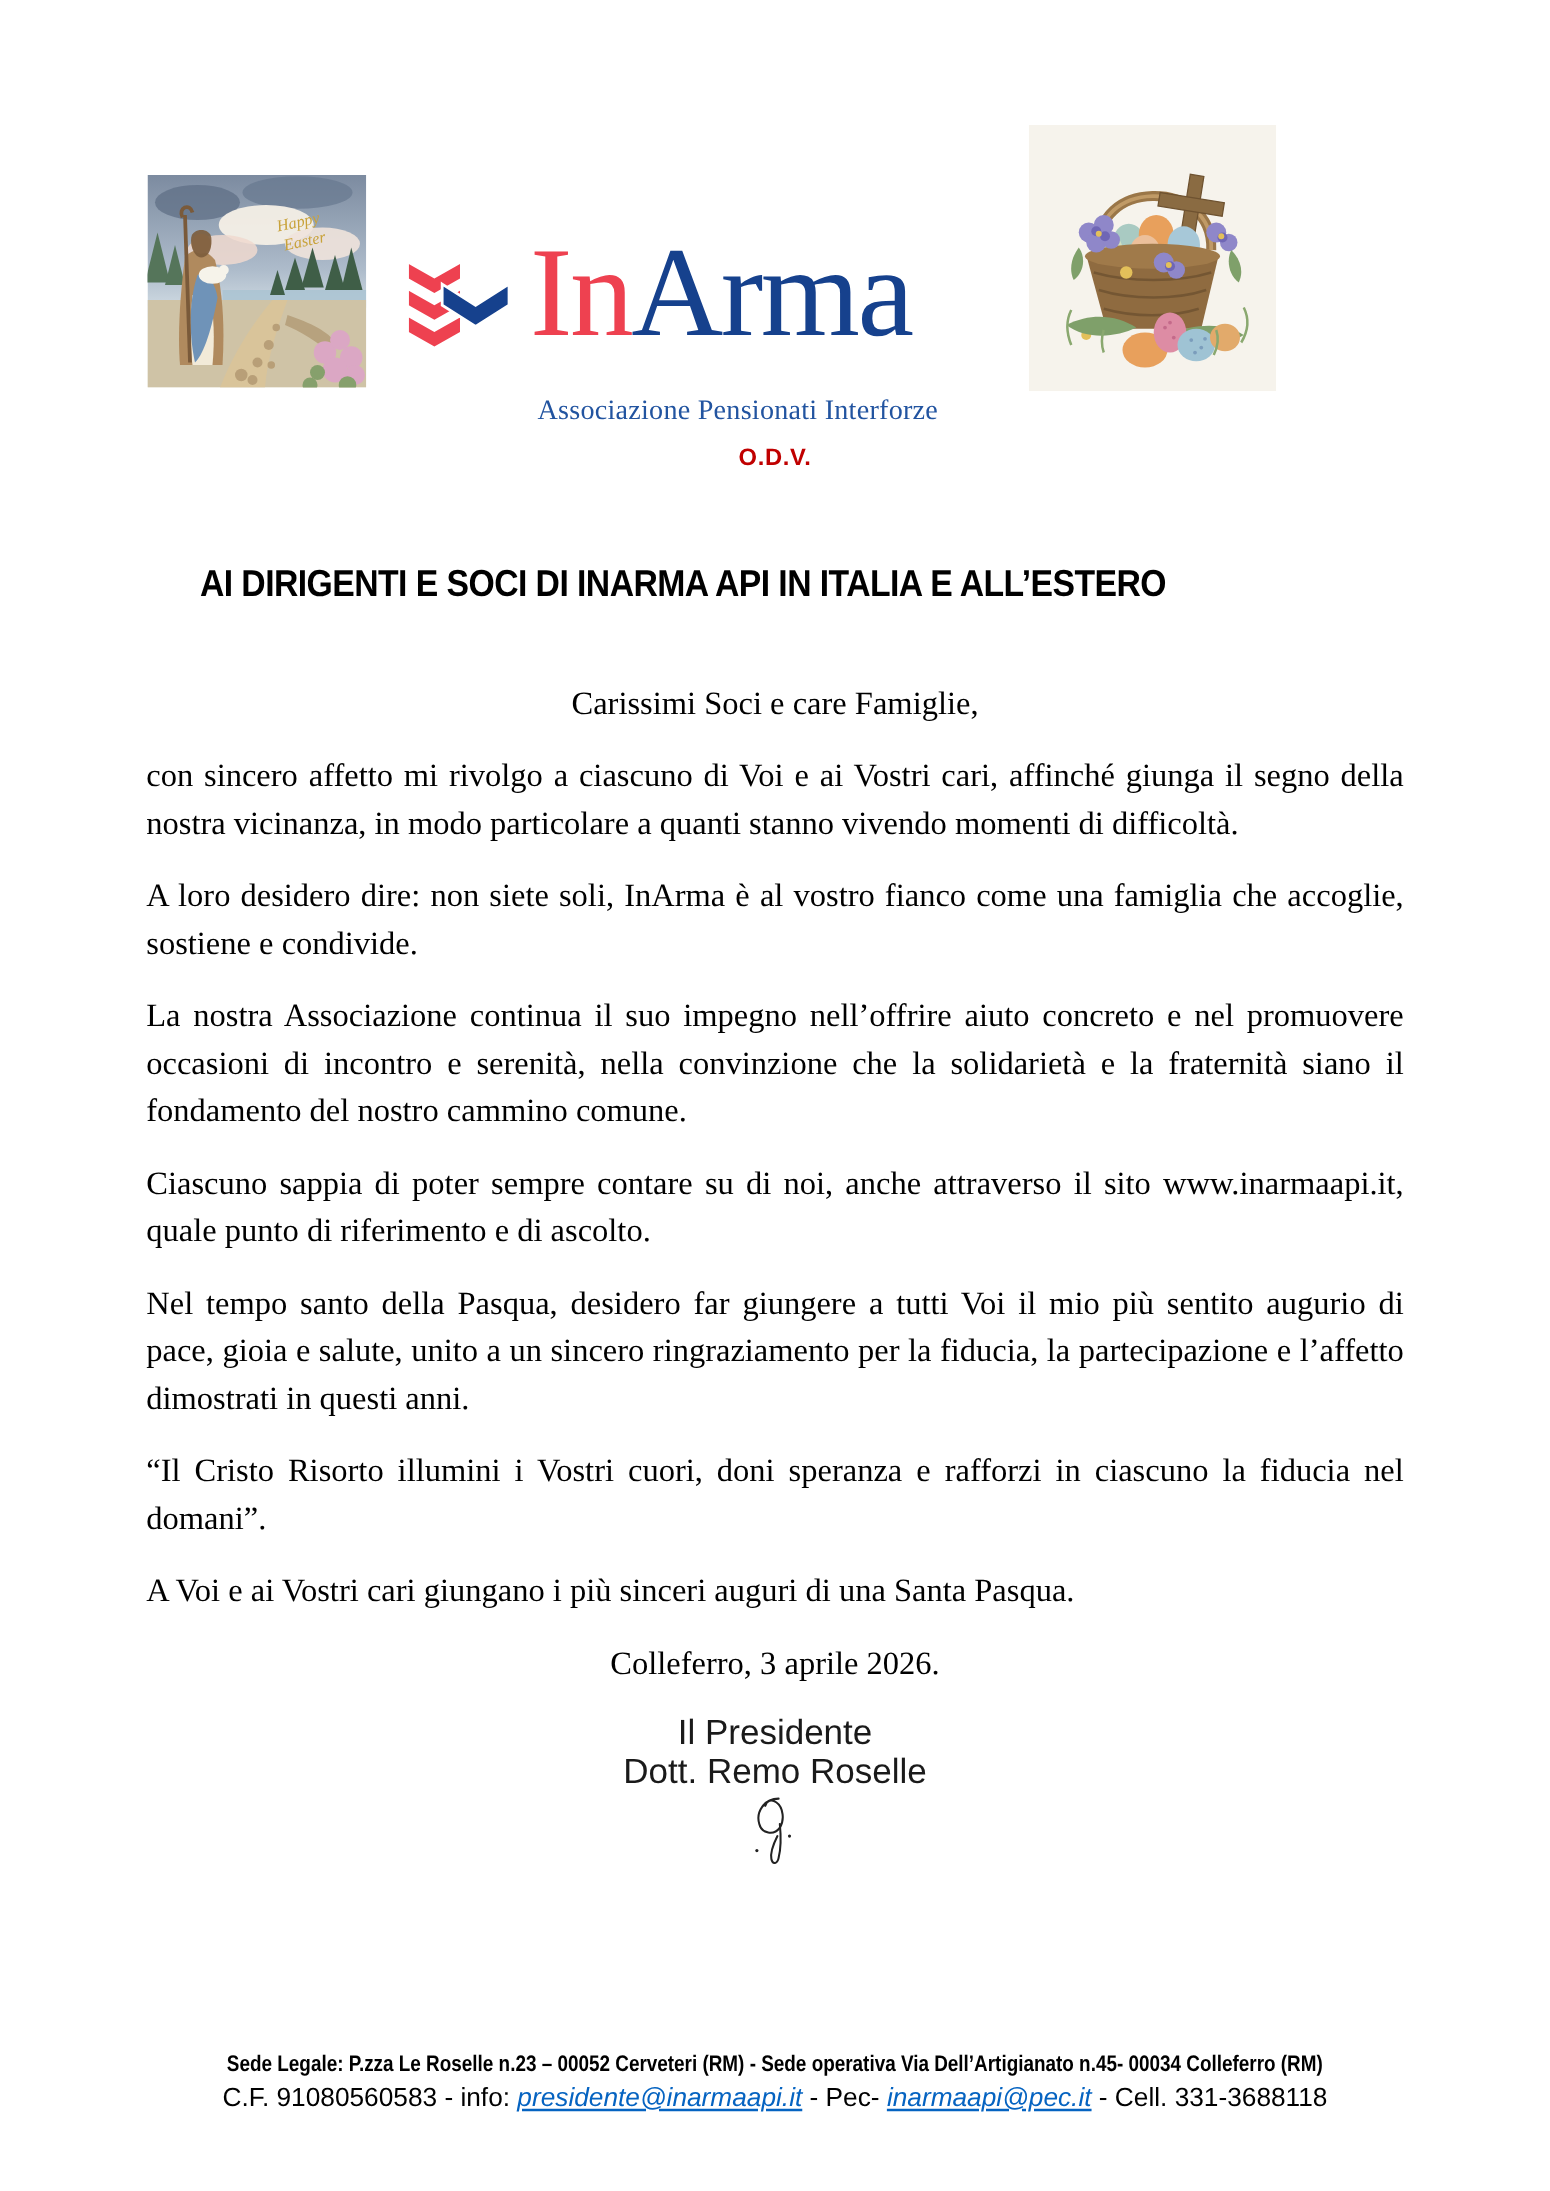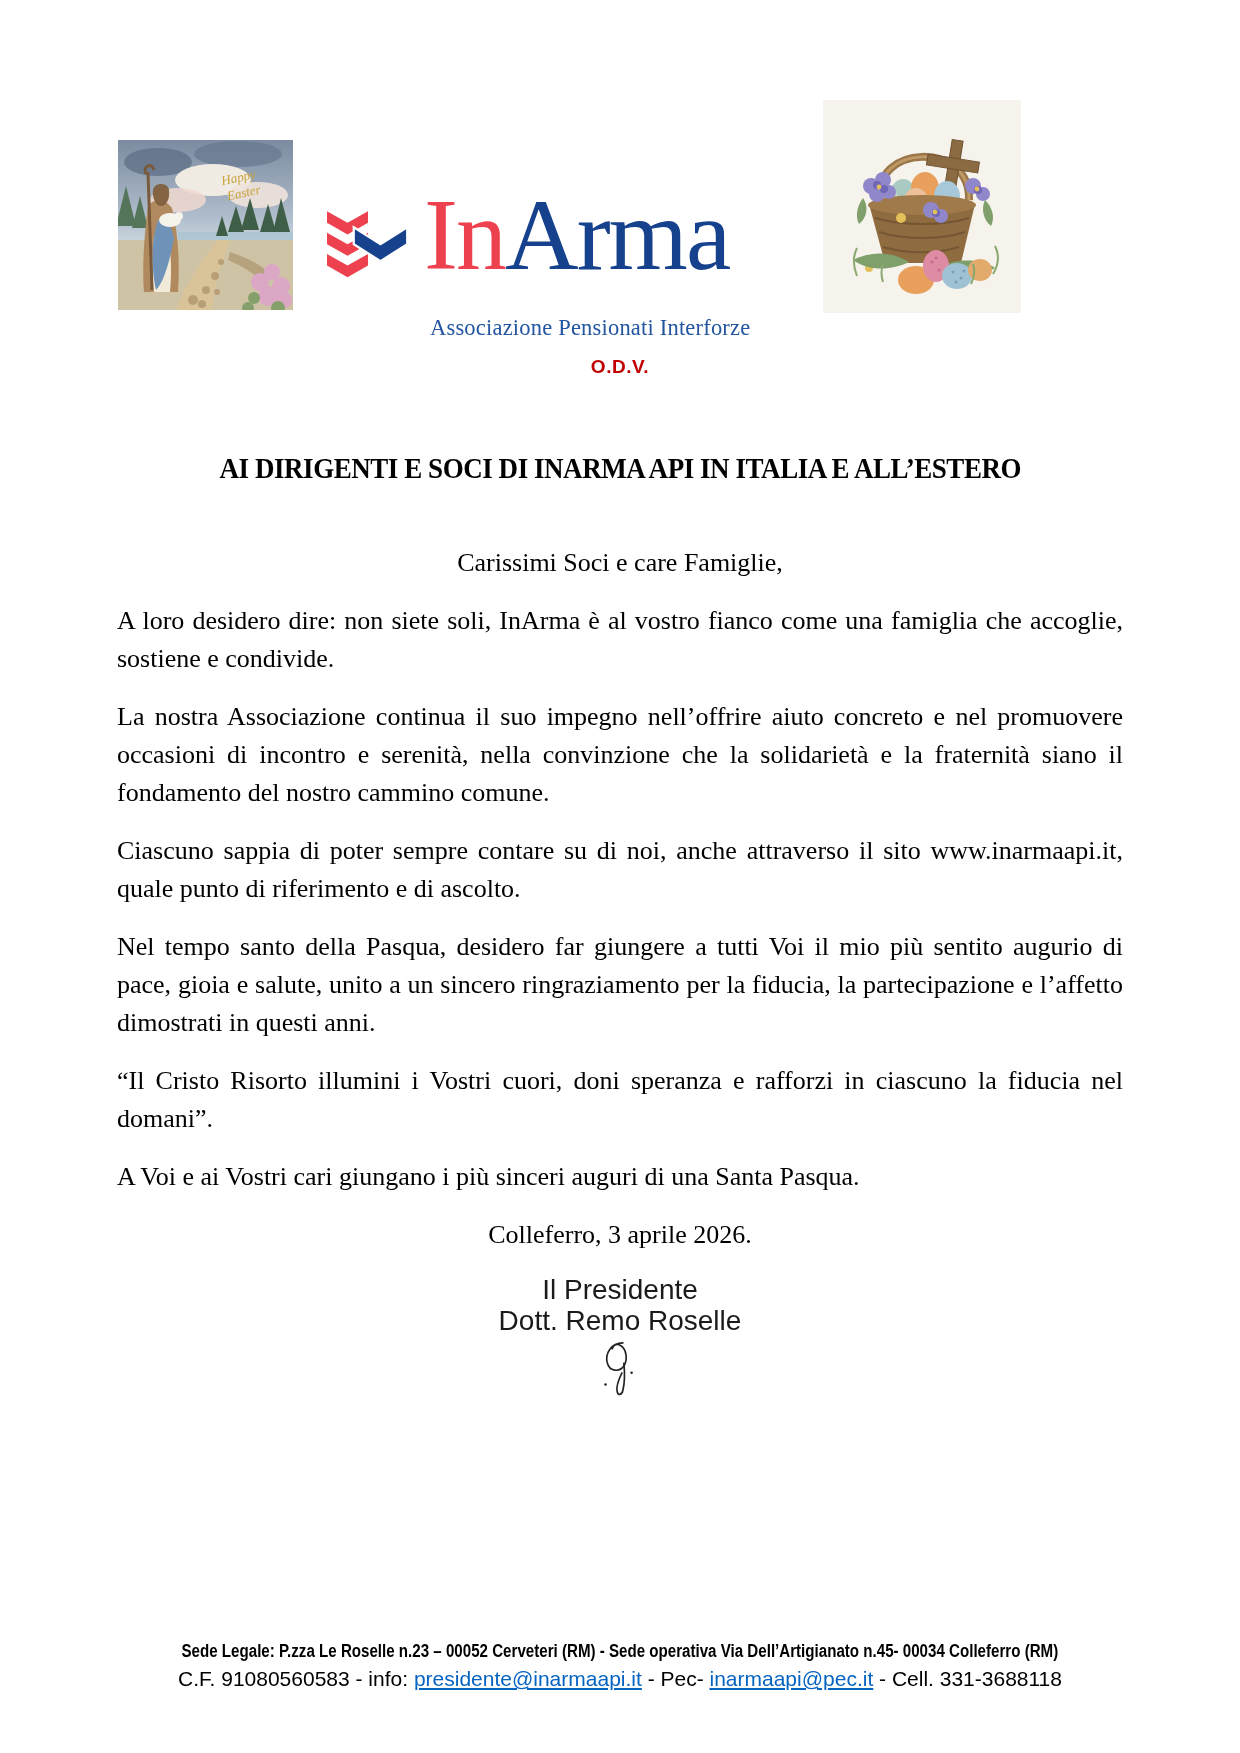--- a/index.html
+++ b/index.html
@@ -16,38 +16,38 @@
   .wm-in{color:#EE4150;}
   .wm-arma{color:#16418D;}
   .logo-sub{position:absolute;left:430px;top:287px;font-family:"Liberation Serif",serif;
             font-size:22.5px;color:#2254A0;letter-spacing:0.2px;white-space:nowrap;margin-top:28px;}
   .odv{position:absolute;left:0;top:356px;width:1240px;text-align:center;
        font-family:"Liberation Sans",sans-serif;font-size:19px;font-weight:600;
        color:#C00000;letter-spacing:0.5px;}
 
   
   .letter{position:absolute;left:117px;top:450px;width:1006px;}
-  .title{margin:0 0 58px 0;text-align:center;font-family:Liberation Serif, serif;
+  .title{margin:0 0 58px 0;text-align:left;font-family:Liberation Sans, sans-serif;
          font-weight:bold;font-size:30px;line-height:36px;letter-spacing:-0.5px;color:#000;}
   .title .squeeze{display:inline-block;transform:scaleX(0.90);transform-origin:center;white-space:nowrap;}
   .letter p{margin:0 0 20px 0;font-size:26px;line-height:38px;text-align:justify;}
   .letter p.left{text-align:center;}
 
   
   .sig{margin-top:16px;text-align:center;font-family:"Liberation Sans",sans-serif;
        font-size:28px;line-height:31px;color:#1a1a1a;}
   .sig-scribble{display:block;margin:4px auto 0 auto;width:42px;height:58px;}
 
   
   .ftr{position:absolute;left:0;right:0;bottom:61px;text-align:center;
        font-family:"Liberation Sans",sans-serif;color:#000;}
   .f1{font-weight:bold;font-size:18px;line-height:22px;}
   .f1 .squeeze{display:inline-block;transform:scaleX(0.84);transform-origin:center;white-space:nowrap;}
   .f2{font-size:21px;line-height:26px;margin-top:4px;}
-  .f2 a{color:#0563C1;text-decoration:underline;}
+  .f2 a{color:#0563C1;text-decoration:underline;font-style:italic;}
 </style>
 </head>
 <body>
 
 <div class="page">
 
   <div class="hdr">
 
     <svg class="img-left" viewBox="0 0 175 170">
       <defs>
@@ -203,20 +203,21 @@
       </g>
     </svg>
 
     <div class="odv">O.D.V.</div>
   </div>
 
   <div class="letter">
     <h1 class="title"><span class="squeeze">AI DIRIGENTI E SOCI DI INARMA API IN ITALIA E ALL’ESTERO</span></h1>
 
     <p class="left">Carissimi Soci e care Famiglie,</p>
+    <p>con sincero affetto mi rivolgo a ciascuno di Voi e ai Vostri cari, affinché giunga il segno della nostra vicinanza, in modo particolare a quanti stanno vivendo momenti di difficoltà.</p>
     <p>A loro desidero dire: non siete soli, InArma è al vostro fianco come una famiglia che accoglie, sostiene e condivide.</p>
     <p>La nostra Associazione continua il suo impegno nell’offrire aiuto concreto e nel promuovere occasioni di incontro e serenità, nella convinzione che la solidarietà e la fraternità siano il fondamento del nostro cammino comune.</p>
     <p>Ciascuno sappia di poter sempre contare su di noi, anche attraverso il sito www.inarmaapi.it, quale punto di riferimento e di ascolto.</p>
     <p>Nel tempo santo della Pasqua, desidero far giungere a tutti Voi il mio più sentito augurio di pace, gioia e salute, unito a un sincero ringraziamento per la fiducia, la partecipazione e l’affetto dimostrati in questi anni.</p>
     <p>“Il Cristo Risorto illumini i Vostri cuori, doni speranza e rafforzi in ciascuno la fiducia nel domani”.</p>
     <p>A Voi e ai Vostri cari giungano i più sinceri auguri di una Santa Pasqua.</p>
     <p class="left">Colleferro, 3 aprile 2026.</p>
 
     <div class="sig">
       <div>Il Presidente</div>

